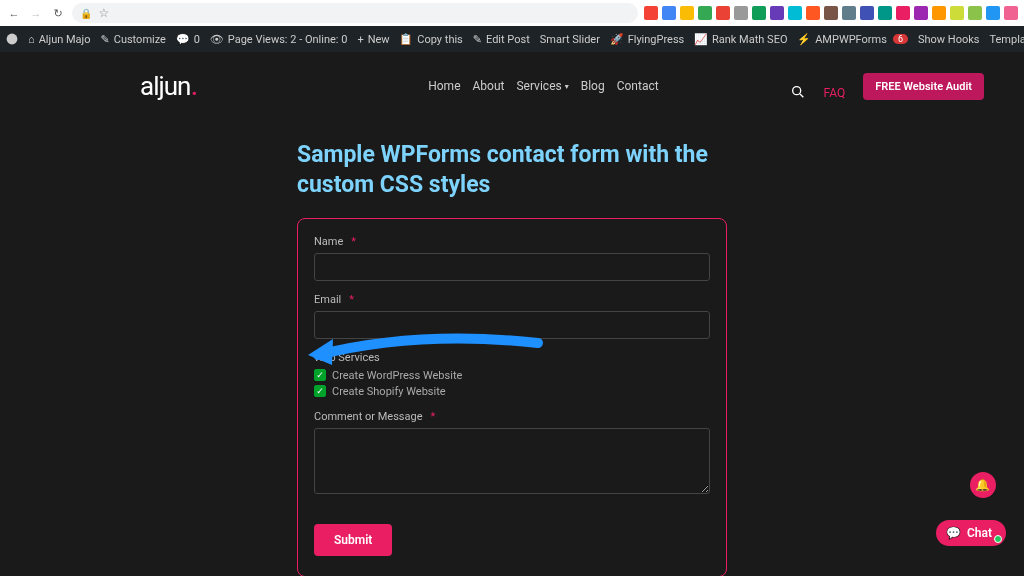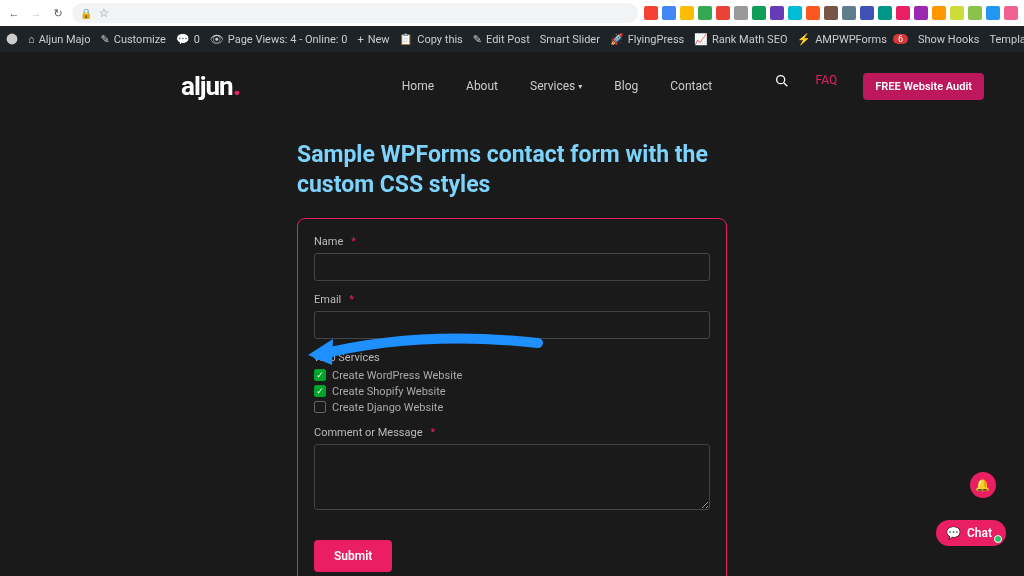--- a/index.html
+++ b/index.html
@@ -16,26 +16,26 @@
 
   
   .wp-bar { height: 26px; background:#1d2327; color:#ddd; display:flex; align-items:center; font-size:11px; padding:0 6px; justify-content:space-between; }
   .wp-left, .wp-right { display:flex; align-items:center; gap:10px; }
   .wp-item { display:flex; align-items:center; gap:4px; color:#ccc; white-space:nowrap; }
   .wp-ico { width:12px; height:12px; display:inline-block; }
   .wp-badge { background:#d63638; color:#fff; border-radius:8px; padding:0 5px; font-size:9px; margin-left:2px; }
 
   
   .site-header { height: 68px; background:#1a1a1a; display:flex; align-items:center; padding:0 40px 0 140px; justify-content:space-between; }
-  .logo { font-size:26px; font-weight:700; letter-spacing:-1px; color:#fff;margin-left:41px; }
+  .logo { font-size:26px; font-weight:400; letter-spacing:-1px; color:#fff; }
   .logo .dot { color:#e91e63; font-size:30px; line-height:0; }
-  .main-nav { display:flex; gap:32px; font-size:12px; color:#ccc; align-items:center; margin-left:100px; }
+  .main-nav { display:flex; gap:12px; font-size:12px; color:#ccc; align-items:center; margin-left:100px; }
   .main-nav .nav-link { display:flex; align-items:center; gap:3px; }
   .chev { font-size:8px; }
-  .header-actions { display:flex; align-items:flex-start; gap:26px; }
+  .header-actions { display:flex; align-items:flex-end; gap:18px; }
   .faq-link { color:#e91e63; font-size:12px; }
   .audit-btn { background:#be185d; color:#fff; font-size:11px; font-weight:600; padding:7px 12px; border-radius:4px; border:none; }
   .search-ico { width:16px; height:16px; color:#fff; }
 
   
   .main { padding: 20px 0 0 0; }
   .page-title { font-size:23px; font-weight:700; color:#7dd3fc; width:430px; margin:0 auto 18px auto; line-height:1.3; }
   .form-box { width:430px; margin:0 auto; border:1px solid #e91e63; border-radius:8px; padding:16px 16px 20px 16px; background:#1a1a1a; position:relative; }
   .fld { margin-bottom:12px; }
   .fld-label { font-size:11px; color:#bbb; display:flex; gap:8px; margin-bottom:5px; }
@@ -107,21 +107,21 @@
     <span class="wp-item">
         <span>✎</span>
         <span>Customize</span>
       </span>
     <span class="wp-item">
         <span>💬</span>
         <span>0</span>
       </span>
     <span class="wp-item">
         <span>👁</span>
-        <span>Page Views: 4 - Online: 0</span>
+        <span>Page Views: 2 - Online: 0</span>
       </span>
     <span class="wp-item">
         <span>+</span>
         <span>New</span>
       </span>
     <span class="wp-item">
         <span>📋</span>
         <span>Copy this</span>
       </span>
     <span class="wp-item">
@@ -202,24 +202,20 @@
           <span>Web Services</span>
         </div>
       <div class="chk-row">
         <span class="chk checked">✓</span>
         <span>Create WordPress Website</span>
       </div>
       <div class="chk-row">
         <span class="chk checked">✓</span>
         <span>Create Shopify Website</span>
       </div>
-      <div class="chk-row">
-        <span class="chk"></span>
-        <span>Create Django Website</span>
-      </div>
     </div>
     <div class="fld">
       <div class="fld-label">
           <span>Comment or Message</span>
           <span class="req">*</span>
         </div>
       <textarea class="textarea" style=""></textarea>
     </div>
     <button class="submit-btn">Submit</button>
   </div>

